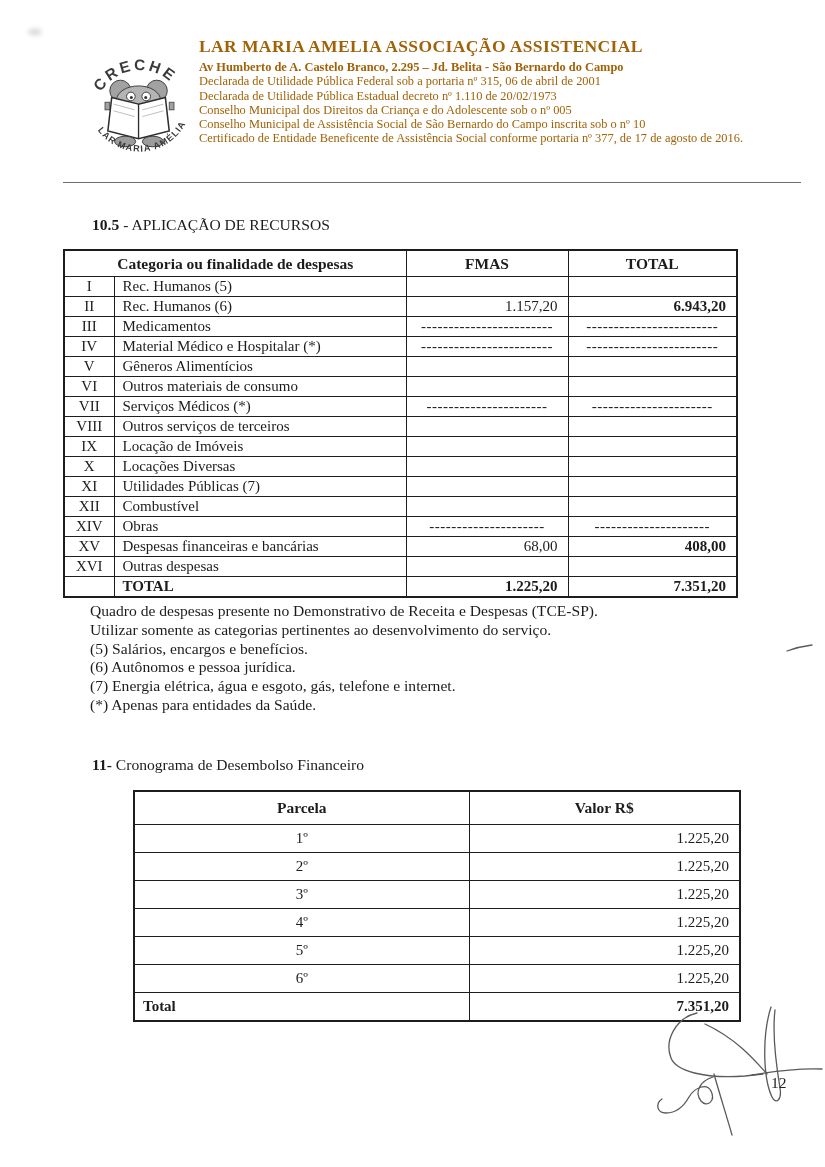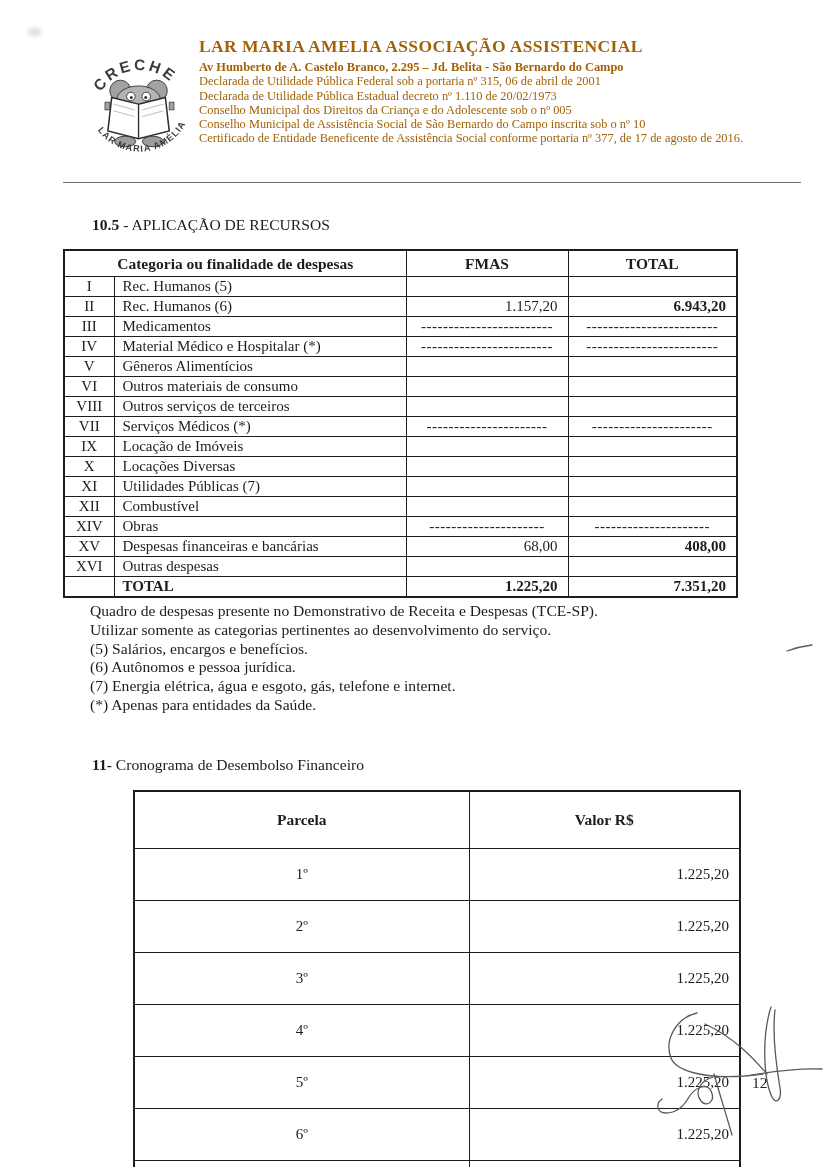--- a/index.html
+++ b/index.html
@@ -44,28 +44,28 @@
   .t1 td{height:19px;}
   .rn{text-align:center;}
   .lbl{padding-left:8px !important;}
   .num{text-align:right;padding-right:10px !important;}
   .dashc{text-align:center;font-size:12.5px;letter-spacing:.5px;}
   .b{font-weight:bold;}
   
   .notes{margin:4px 0 0 90px;font-size:15.6px;line-height:18.8px;}
   
   .t2{margin:16px 0 0 133px;width:606px;border:2px solid #1d1d1d;}
-  .t2 th,.t2 td{border:1px solid #1d1d1d;font-size:15px;padding:16px 6px;line-height:1.12;}
+  .t2 th,.t2 td{border:1px solid #1d1d1d;font-size:15px;padding:4px 6px;line-height:1.12;}
   .t2 th{height:24px;font-size:15.5px;}
   .t2 td{height:19px;margin-top:36px;}
   .ctr{text-align:center;}
   
   .overlay{position:absolute;left:0;top:0;width:825px;height:1167px;pointer-events:none;}
   .pagenum{
-    position:absolute;left:752px;top:1074px;
+    position:absolute;left:771px;top:1074px;
     font-size:15.5px;color:#222;font-family:"Liberation Serif",serif;
   }
   .smudge{position:absolute;left:28px;top:28px;width:14px;height:8px;
     background:#c9c9c9;border-radius:50%;filter:blur(2px);opacity:.6;}
 </style>
 </head>
 <body>
 
 <div class="page">
   <div class="smudge"></div>
@@ -160,30 +160,30 @@
           <td class="num"></td>
           <td class="num"></td>
         </tr>
     <tr>
           <td class="rn">VI</td>
           <td class="lbl">Outros materiais de consumo</td>
           <td class="num"></td>
           <td class="num"></td>
         </tr>
     <tr>
-          <td class="rn">VIII</td>
-          <td class="lbl">Outros serviços de terceiros</td>
-          <td class="num"></td>
-          <td class="num"></td>
-        </tr>
-    <tr>
           <td class="rn">VII</td>
           <td class="lbl">Serviços Médicos (*)</td>
           <td class="dashc">----------------------</td>
           <td class="dashc">----------------------</td>
+        </tr>
+    <tr>
+          <td class="rn">VIII</td>
+          <td class="lbl">Outros serviços de terceiros</td>
+          <td class="num"></td>
+          <td class="num"></td>
         </tr>
     <tr>
           <td class="rn">IX</td>
           <td class="lbl">Locação de Imóveis</td>
           <td class="num"></td>
           <td class="num"></td>
         </tr>
     <tr>
           <td class="rn">X</td>
           <td class="lbl">Locações Diversas</td>

